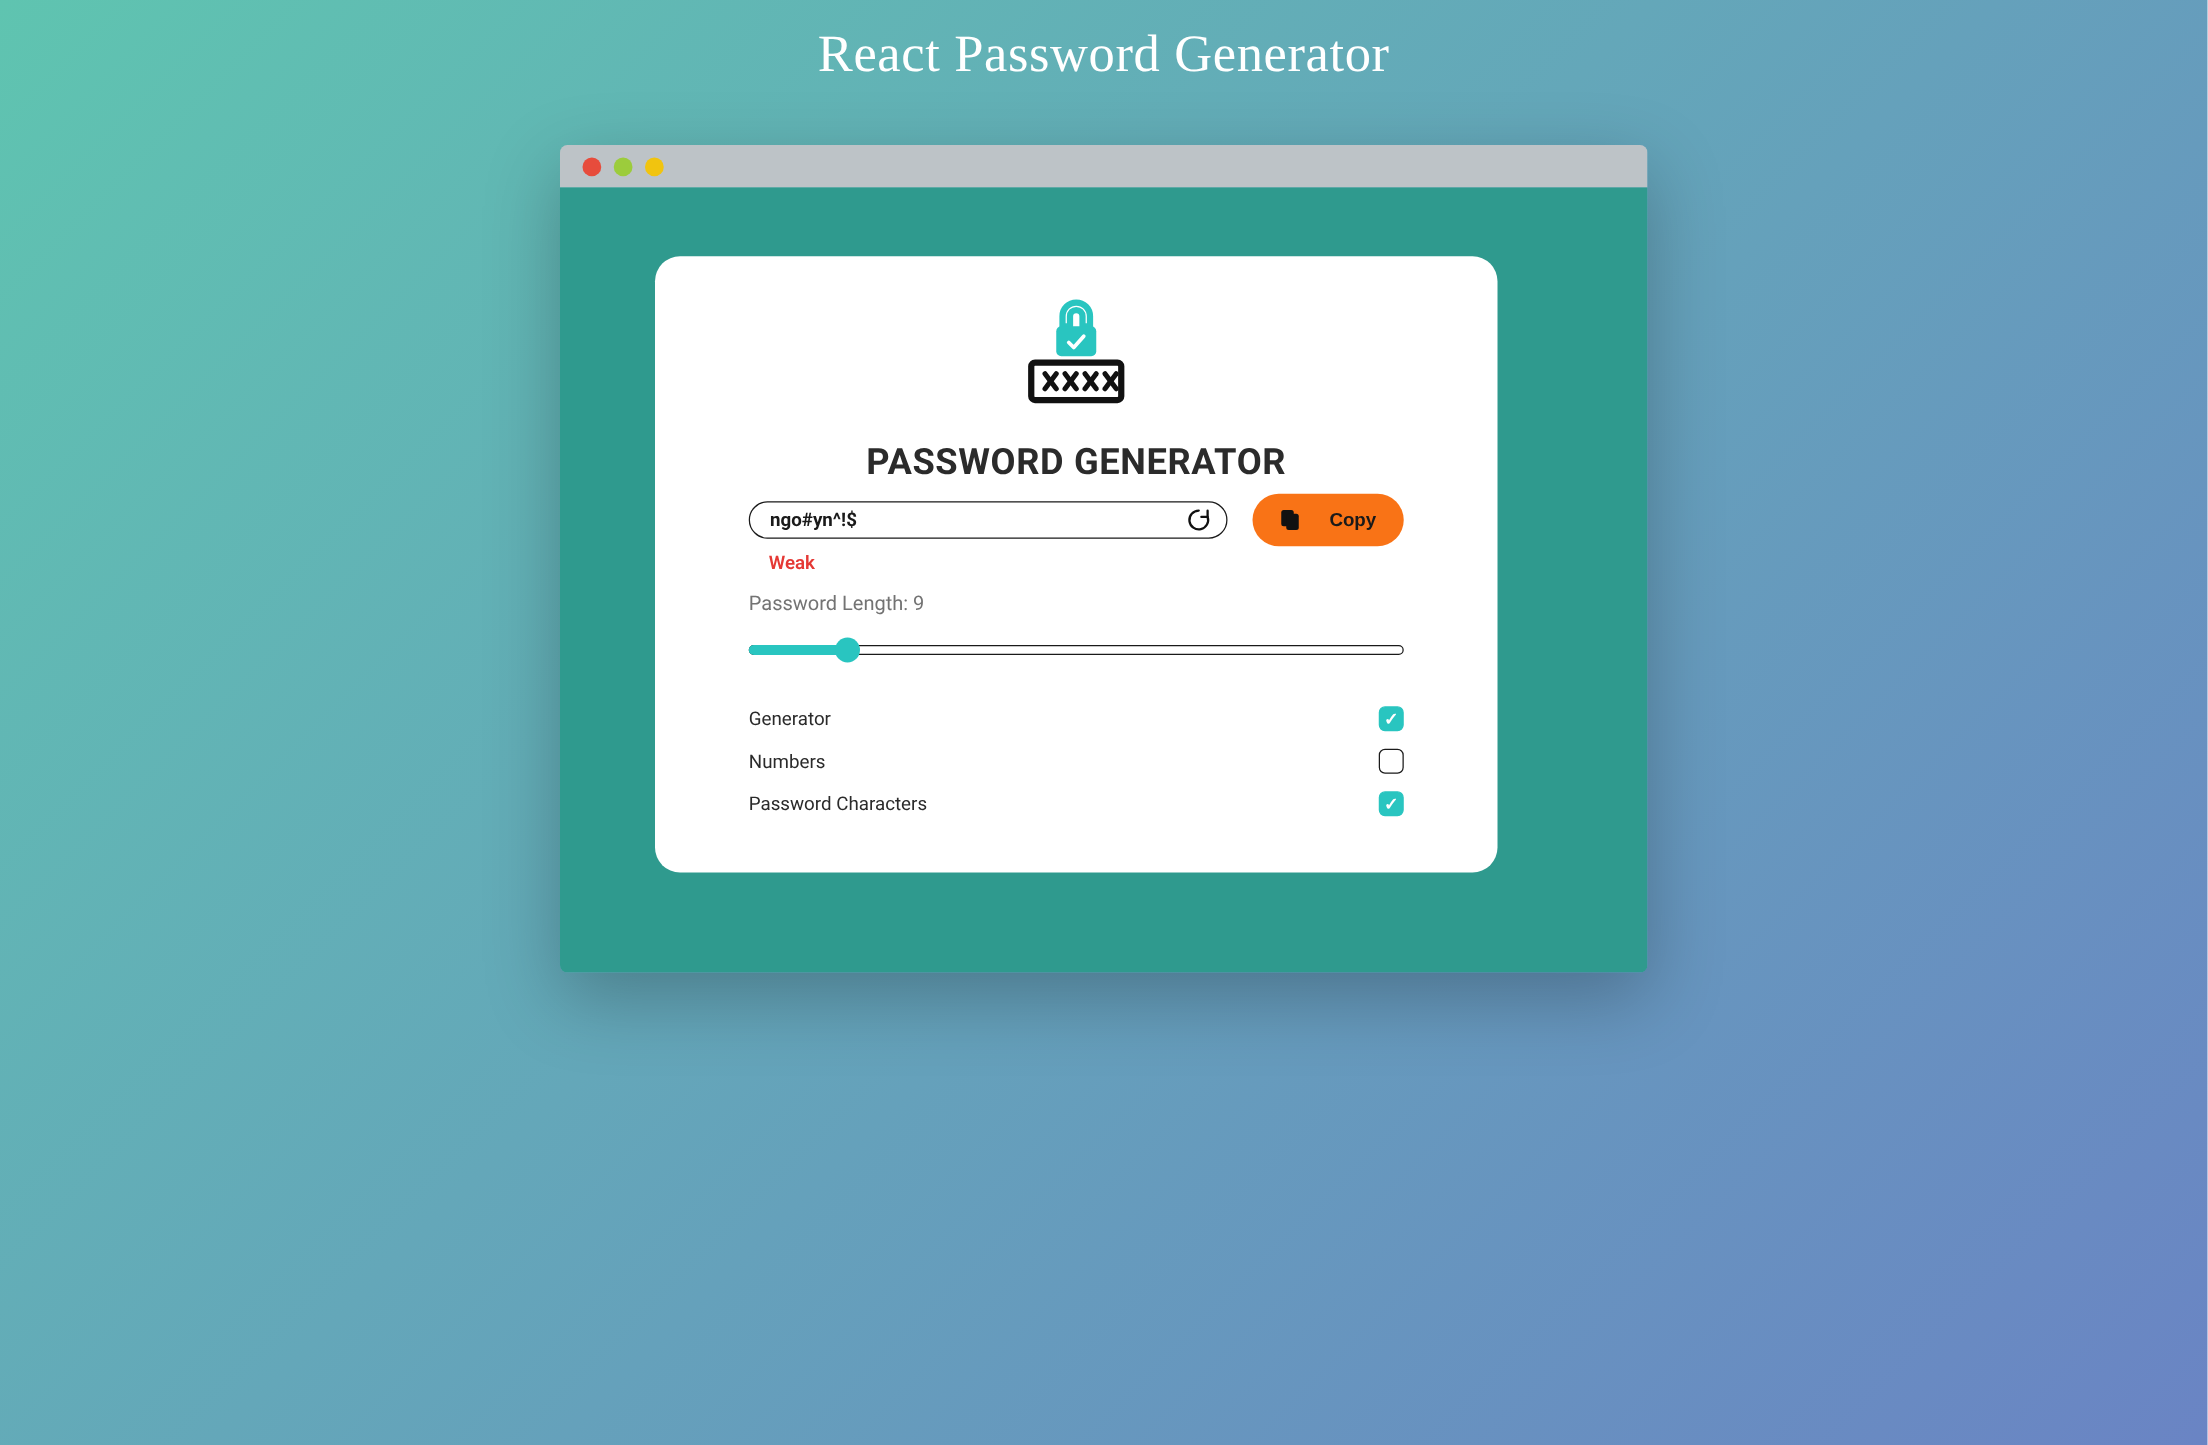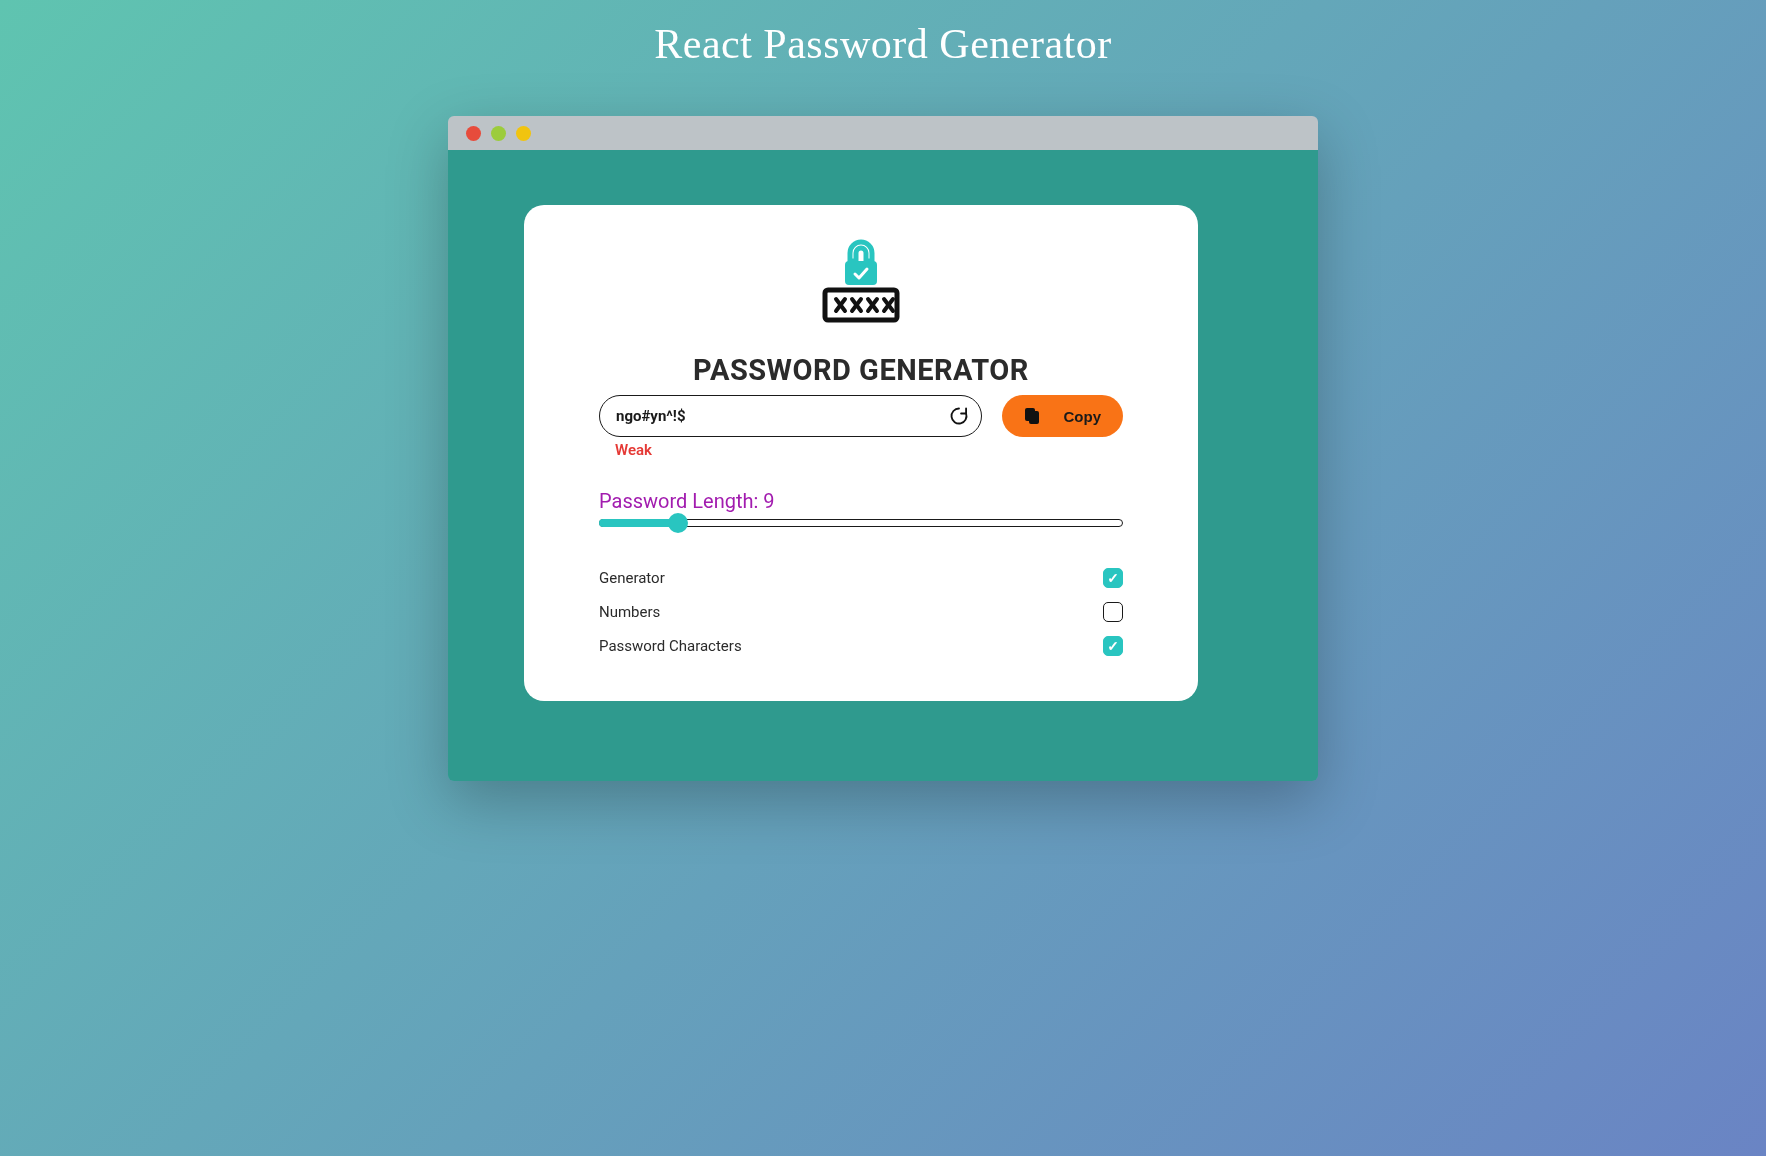--- a/index.html
+++ b/index.html
@@ -85,21 +85,21 @@
     .password-row {
       display: flex;
       align-items: center;
       gap: 20px;
       margin-bottom: 4px;
     }
     .password-field {
       flex: 1;
       border: 1px solid #1a1a1a;
       border-radius: 22px;
-      height: 42px;
+      height: 30px;
       display: flex;
       align-items: center;
       padding: 0 12px 0 16px;
       justify-content: space-between;
     }
     .password-text {
       font-size: 15px;
       font-weight: 700;
       color: #1a1a1a;
     }
@@ -125,25 +125,26 @@
     .copy-icon {
       width: 16px;
       height: 18px;
     }
     .strength {
       color: #e53935;
       font-size: 15px;
       font-weight: 600;
       margin-left: 16px;
       margin-top: 2px;
-      margin-bottom: 30px;
+      margin-bottom: 14px;
     }
     .length-label {
-      font-size: 20px;
-      color: #a21caf;
+      font-size: 16px;
+      color: #737373;
+      margin-bottom: 18px;
     }
     .slider-wrap {
       position: relative;
       height: 20px;
       margin-bottom: 35px;
     }
     .slider-track {
       position: absolute;
       top: 50%;
       transform: translateY(-50%);

